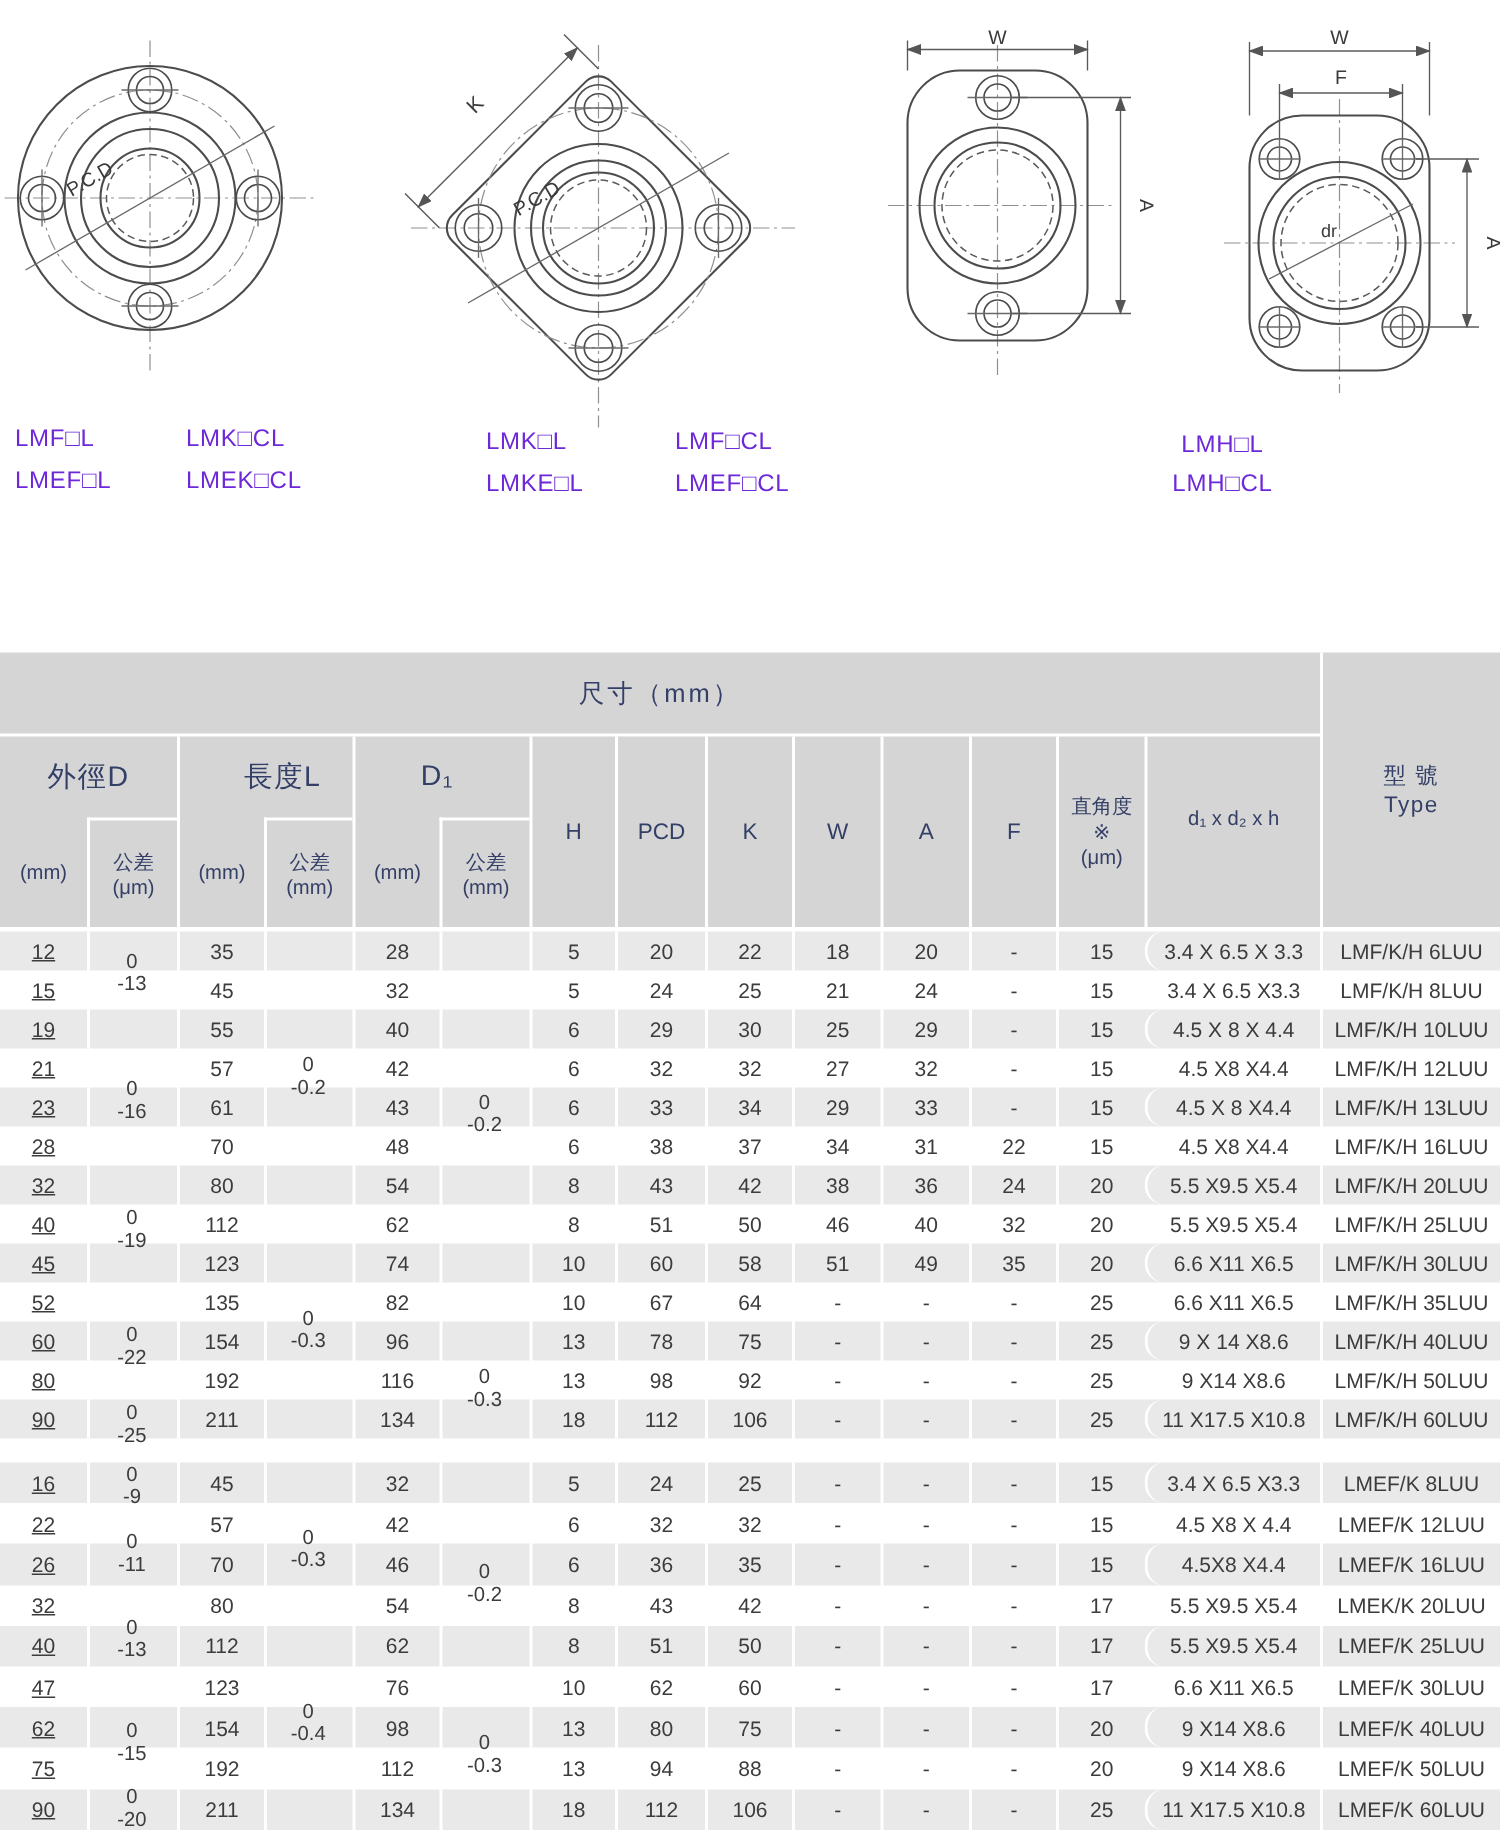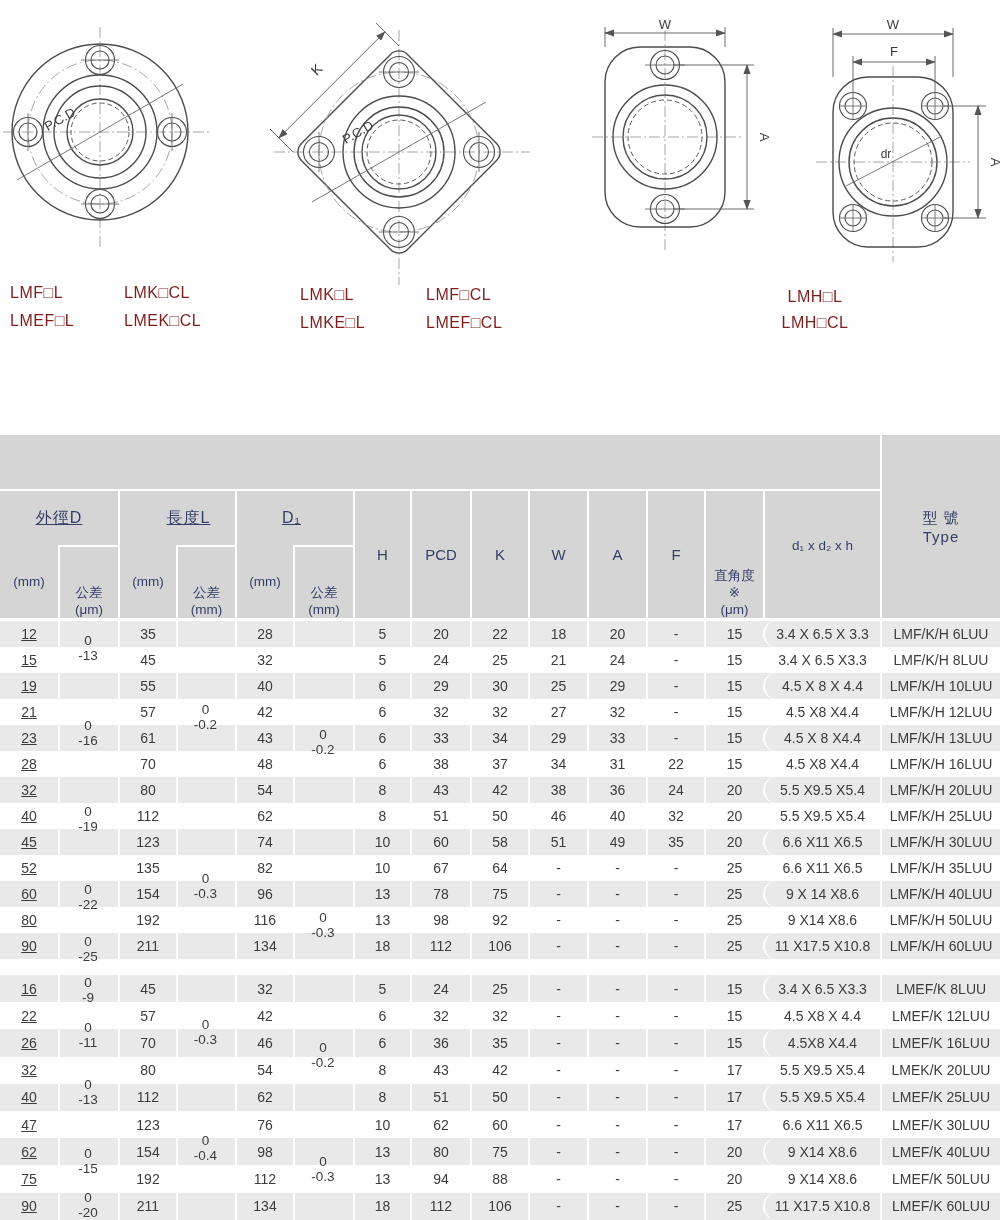--- a/index.html
+++ b/index.html
@@ -10,35 +10,35 @@
   .drawings{position:absolute;left:0;top:0;width:1000px;height:435px;background:#fff;}
   .drawings svg{position:absolute;}
   .ln{stroke:#4c4c4c;fill:none;stroke-width:1.4;}
   .md{stroke:#4c4c4c;fill:none;stroke-width:1.1;}
   .tn{stroke:#6a6a6a;fill:none;stroke-width:0.9;}
   .cl{stroke:#8f8f8f;fill:none;stroke-width:0.8;stroke-dasharray:11 3 2 3;}
   .dsh{stroke:#5a5a5a;fill:none;stroke-width:1;stroke-dasharray:5 3;}
   .dim{stroke:#5a5a5a;fill:none;stroke-width:0.9;}
   svg text{fill:#3a3a3a;font-family:"Liberation Sans","DejaVu Sans",sans-serif;}
 
-  .caps{position:absolute;font-size:16px;color:#7f1d1d;letter-spacing:.5px;}
+  .caps{position:absolute;font-size:16px;color:#6d28d9;letter-spacing:.5px;}
   .caps-left{left:10px;top:284px;display:grid;grid-template-columns:92px auto;column-gap:22px;row-gap:10px;}
-  .caps-mid{left:300px;top:286px;display:grid;grid-template-columns:100px auto;column-gap:26px;row-gap:10px;}
+  .caps-mid{left:324px;top:286px;display:grid;grid-template-columns:100px auto;column-gap:26px;row-gap:10px;}
   .caps-right{left:750px;top:288px;width:130px;display:flex;flex-direction:column;align-items:center;row-gap:8px;}
 
   
   .tbl{position:absolute;left:0;top:435px;width:1000px;height:785px;background:#fff;}
   .thead{position:relative;height:183px;background:#d5d5d5;color:#333f66;}
   .hcell{position:absolute;display:flex;align-items:center;justify-content:center;text-align:center;}
   .vline{position:absolute;width:2px;background:#fff;}
   .hline{position:absolute;height:2px;background:#fff;}
   .title-cell{font-size:17px;letter-spacing:2px;}
-  .grp-label{font-size:16px;letter-spacing:1px;text-decoration:underline;}
+  .grp-label{font-size:19px;letter-spacing:1px;}
   .sub{font-size:13.5px;}
-  .two-line,.three-line{flex-direction:column;line-height:17px;font-size:13.5px;justify-content:flex-end;}
+  .two-line,.three-line{flex-direction:column;line-height:17px;font-size:13.5px;}
   .single-col{font-size:15px;}
   .type-cell{flex-direction:column;line-height:19px;font-size:15px;letter-spacing:1px;}
 
   .trow{display:flex;width:1000px;}
   .g1 .trow{height:26px;}
   .g2 .trow{height:27.2px;}
   .g1{margin-top:3px;}
   .g2{margin-top:16px;}
   .g1 .trow:nth-of-type(odd),.g2 .trow:nth-of-type(odd){background:#e9e9e9;}
   .trow>div{box-sizing:border-box;height:100%;display:flex;align-items:center;justify-content:center;
@@ -226,20 +226,21 @@
     <div class="caps caps-right">
       <span>LMH□L</span>
       <span>LMH□CL</span>
     </div>
   </div>
 
   <div class="tbl">
 
     <div class="thead">
 
+      <div class="hcell title-cell" style="left:0;top:0;width:880px;height:54px">尺寸（mm）</div>
       <div class="hcell type-cell" style="left:882px;top:0;width:118px;height:183px">
         <span>型 號</span>
         <span>Type</span>
       </div>
 
       <div class="hcell grp-label" style="left:0;top:56px;width:118px;height:54px">外徑D</div>
       <div class="hcell sub" style="left:0;top:110px;width:58px;height:73px">(mm)</div>
       <div class="hcell two-line" style="left:60px;top:112px;width:58px;height:71px">
         <span>公差</span>
         <span>(μm)</span>

